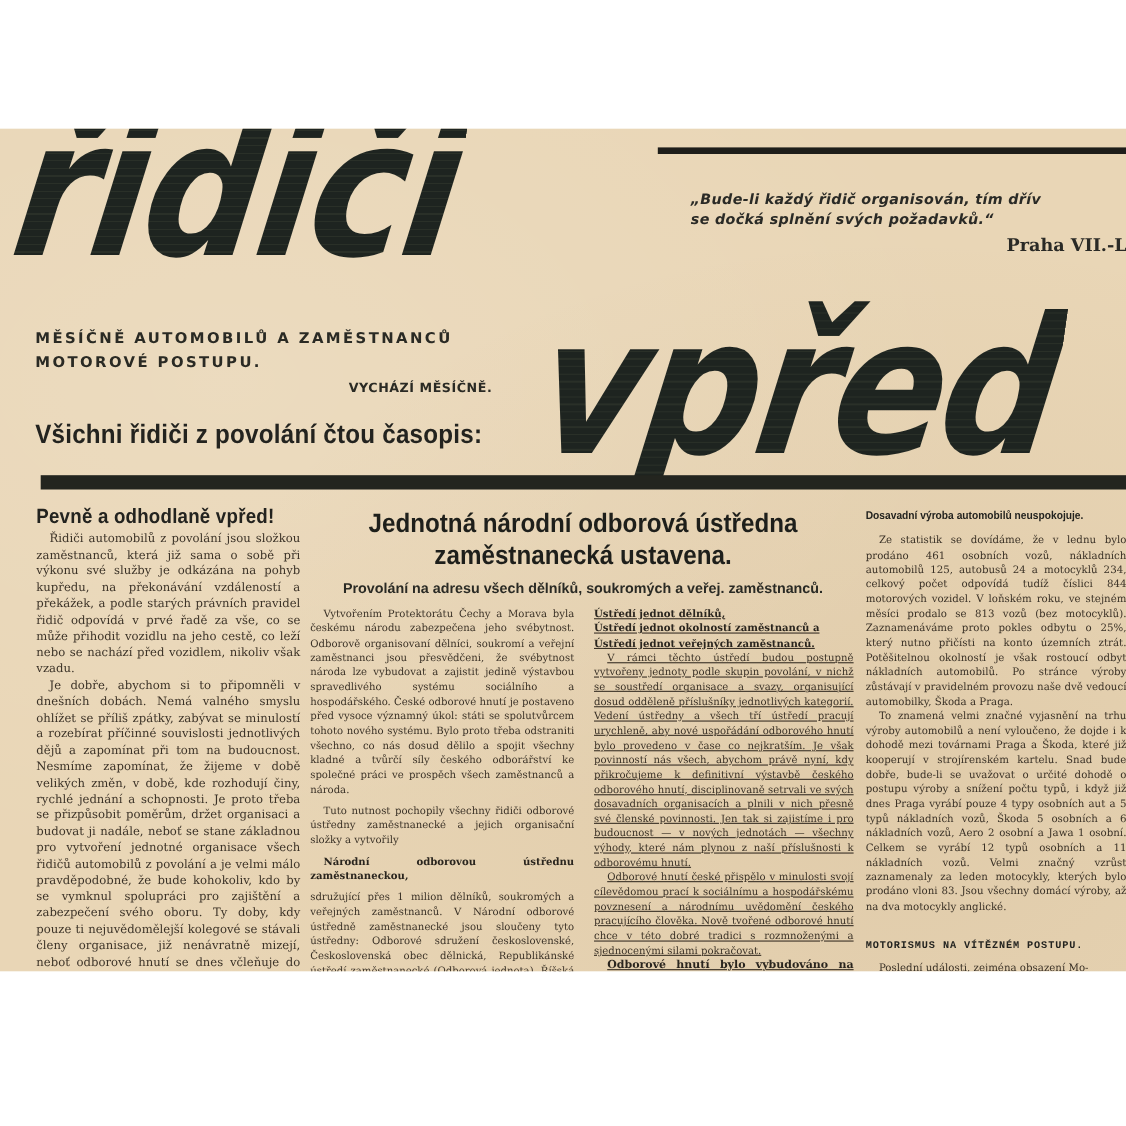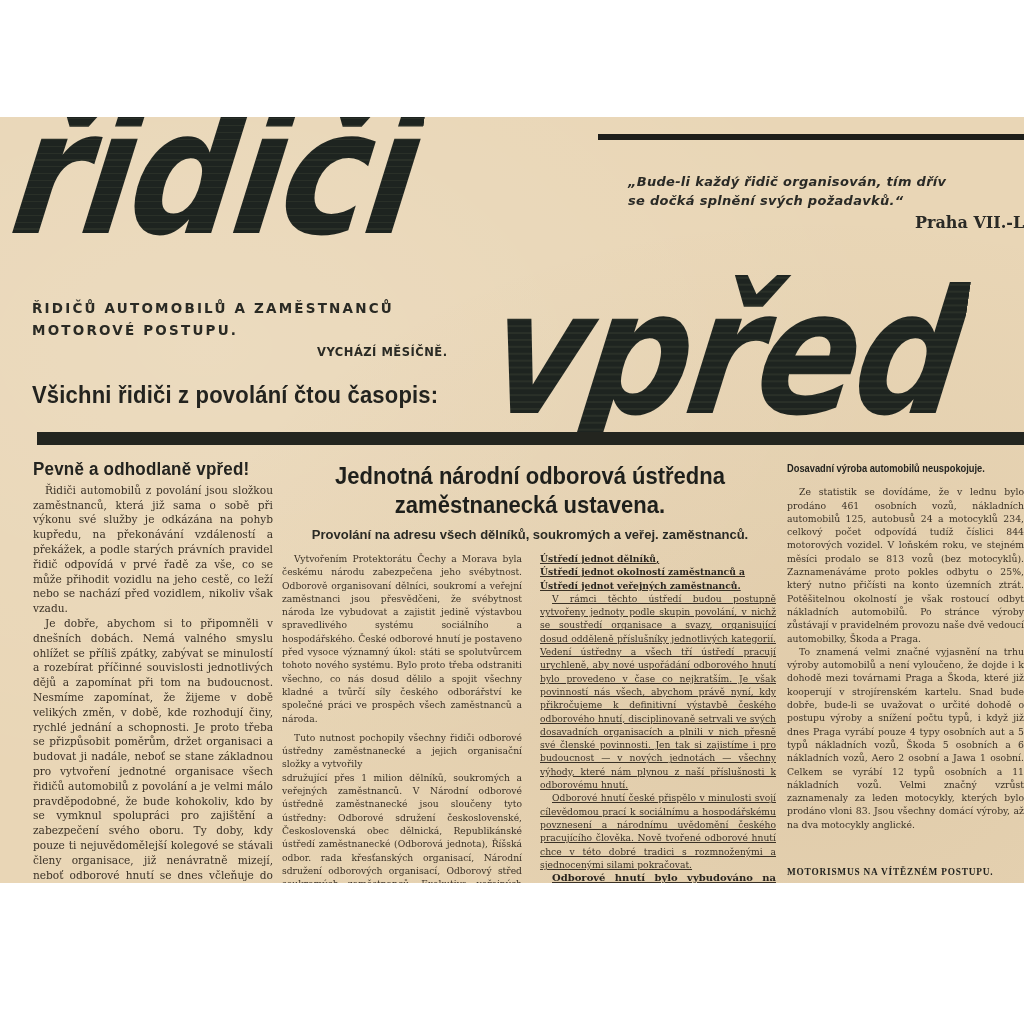--- a/index.html
+++ b/index.html
@@ -25,60 +25,61 @@
   .col2{left:282px;width:240px;}
   .col3{left:540px;width:236px;text-decoration:underline;}
   .col4{left:787px;width:237px;}
   .col-head{font-family:"Liberation Sans",sans-serif;font-weight:bold;color:#23231f;text-indent:0!important;}
   .h-col1{font-size:17px;margin-bottom:6px!important;letter-spacing:0.2px;transform:scaleY(1.1);transform-origin:left top;}
   .main-head{position:absolute;left:282px;top:345px;width:496px;text-align:center;font-family:"Liberation Sans",sans-serif;font-weight:bold;font-size:22px;line-height:26px;color:#1e1f1b;transform:scaleY(1.1);transform-origin:center top;}
   .main-deck{position:absolute;left:282px;top:410px;width:496px;text-align:center;font-family:"Liberation Sans",sans-serif;font-weight:bold;font-size:13px;color:#2a2a24;white-space:nowrap;}
   .col2,.col3{top:435px;font-size:9.2px;line-height:13.3px;}
   .bold-lead{font-weight:bold;color:#2a251e;}
   .h-col4{font-size:17px;line-height:21px;margin-bottom:10px!important;transform:scaleY(1.1);transform-origin:left top;}
-  .h-col4b{font-family:Liberation Serif, serif;font-weight:bold;font-size:17px;line-height:21px;letter-spacing:0.8px;margin:35px 0 8px 0!important;color:#23231f;text-indent:0!important;}
+  .h-col4b{font-family:Liberation Mono, monospace;font-weight:bold;font-size:17px;line-height:21px;letter-spacing:0.8px;margin:22px 0 8px 0!important;color:#23231f;text-indent:0!important;}
   .col4 p{font-size:9.3px;line-height:13.3px;}
 </style>
 </head>
 <body>
 
 <div class="paper">
 
   <div class="masthead-word word-ridici">řidiči</div>
   <div class="masthead-word word-vpred">vpřed</div>
 
   <div class="top-rule"></div>
   <div class="quote">
     <div>„Bude-li každý řidič organisován, tím dřív</div>
     <div>se dočká splnění svých požadavků.“</div>
   </div>
   <div class="quote-place">Praha VII.-Letná.</div>
 
   <div class="subtitle">
-    <div>ŘIDIČŮ AUTOMOBILŮ A ZAMĚSTNANCŮ</div>
+    <div>MĚSÍČNĚ AUTOMOBILŮ A ZAMĚSTNANCŮ</div>
     <div>MOTOROVÉ POSTUPU.</div>
     <span class="monthly">VYCHÁZÍ MĚSÍČNĚ.</span>
   </div>
 
   <div class="tagline">Všichni řidiči z povolání čtou časopis:</div>
 
   <div class="main-rule"></div>
 
   <div class="col col1">
     <p class="col-head h-col1">Pevně a odhodlaně vpřed!</p>
     <p>Řidiči automobilů z povolání jsou složkou zaměstnanců, která již sama o sobě při výkonu své služby je odkázána na pohyb kupředu, na překonávání vzdáleností a překážek, a podle starých právních pravidel řidič odpovídá v prvé řadě za vše, co se může přihodit vozidlu na jeho cestě, co leží nebo se nachází před vozidlem, nikoliv však vzadu.</p>
     <p>Je dobře, abychom si to připomněli v dnešních dobách. Nemá valného smyslu ohlížet se příliš zpátky, zabývat se minulostí a rozebírat příčinné souvislosti jednotlivých dějů a zapomínat při tom na budoucnost. Nesmíme zapomínat, že žijeme v době velikých změn, v době, kde rozhodují činy, rychlé jednání a schopnosti. Je proto třeba se přizpůsobit poměrům, držet organisaci a budovat ji nadále, neboť se stane základnou pro vytvoření jednotné organisace všech řidičů automobilů z povolání a je velmi málo pravděpodobné, že bude kohokoliv, kdo by se vymknul spolupráci pro zajištění a zabezpečení svého oboru. Ty doby, kdy pouze ti nejuvědomělejší kolegové se stávali členy organisace, již nenávratně mizejí, neboť odborové hnutí se dnes včleňuje do velkého organismu státního, který má za</p>
   </div>
 
   <div class="main-head">Jednotná národní odborová ústředna zaměstnanecká ustavena.</div>
   <div class="main-deck">Provolání na adresu všech dělníků, soukromých a veřej. zaměstnanců.</div>
 
   <div class="col col2">
     <p>Vytvořením Protektorátu Čechy a Morava byla českému národu zabezpečena jeho svébytnost. Odborově organisovaní dělníci, soukromí a veřejní zaměstnanci jsou přesvědčeni, že svébytnost národa lze vybudovat a zajistit jedině výstavbou spravedlivého systému sociálního a hospodářského. České odborové hnutí je postaveno před vysoce významný úkol: státi se spolutvůrcem tohoto nového systému. Bylo proto třeba odstraniti všechno, co nás dosud dělilo a spojit všechny kladné a tvůrčí síly českého odborářství ke společné práci ve prospěch všech zaměstnanců a národa.</p>
     <p style="margin-top:6px">Tuto nutnost pochopily všechny řidiči odborové ústředny zaměstnanecké a jejich organisační složky a vytvořily</p>
+    <p class="bold-lead" style="margin:6px 0">Národní odborovou ústřednu zaměstnaneckou,</p>
     <p style="text-indent:0">sdružující přes 1 milion dělníků, soukromých a veřejných zaměstnanců. V Národní odborové ústředně zaměstnanecké jsou sloučeny tyto ústředny: Odborové sdružení československé, Československá obec dělnická, Republikánské ústředí zaměstnanecké (Odborová jednota), Říšská odbor. rada křesťanských organisací, Národní sdružení odborových organisací, Odborový střed soukromých zaměstnanců, Exekutiva veřejných zaměstnanců, Ústřední jednota středostavovských zaměstnanců, Československý dělnický syndikát, Národní liga vše-</p>
   </div>
 
   <div class="col col3">
     <p class="bold-lead" style="text-indent:0">Ústředí jednot dělníků,</p>
     <p class="bold-lead" style="text-indent:0">Ústředí jednot okolností zaměstnanců a</p>
     <p class="bold-lead" style="text-indent:0">Ústředí jednot veřejných zaměstnanců.</p>
     <p>V rámci těchto ústředí budou postupně vytvořeny jednoty podle skupin povolání, v nichž se soustředí organisace a svazy, organisující dosud odděleně příslušníky jednotlivých kategorií. Vedení ústředny a všech tří ústředí pracují urychleně, aby nové uspořádání odborového hnutí bylo provedeno v čase co nejkratším. Je však povinností nás všech, abychom právě nyní, kdy přikročujeme k definitivní výstavbě českého odborového hnutí, disciplinovaně setrvali ve svých dosavadních organisacích a plnili v nich přesně své členské povinnosti. Jen tak si zajistíme i pro budoucnost — v nových jednotách — všechny výhody, které nám plynou z naší příslušnosti k odborovému hnutí.</p>
     <p>Odborové hnutí české přispělo v minulosti svojí cílevědomou prací k sociálnímu a hospodářskému povznesení a národnímu uvědomění českého pracujícího člověka. Nově tvořené odborové hnutí chce v této dobré tradici s rozmnoženými a sjednocenými silami pokračovat.</p>
     <p class="bold-lead" style="font-size:10px">Odborové hnutí bylo vybudováno na důvěře a schopnostech jednotlivců;</p>

